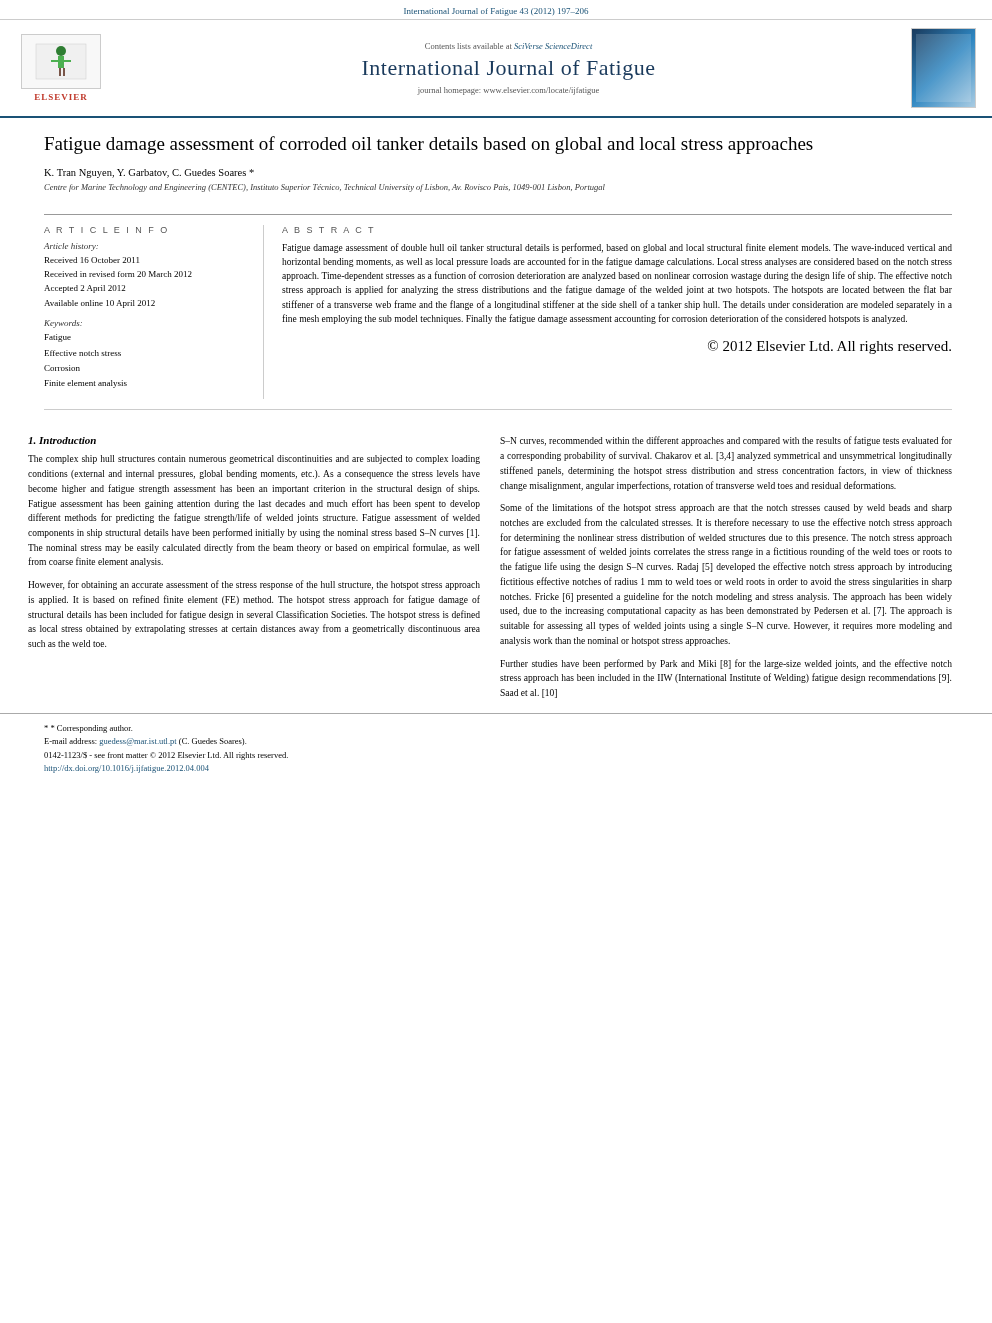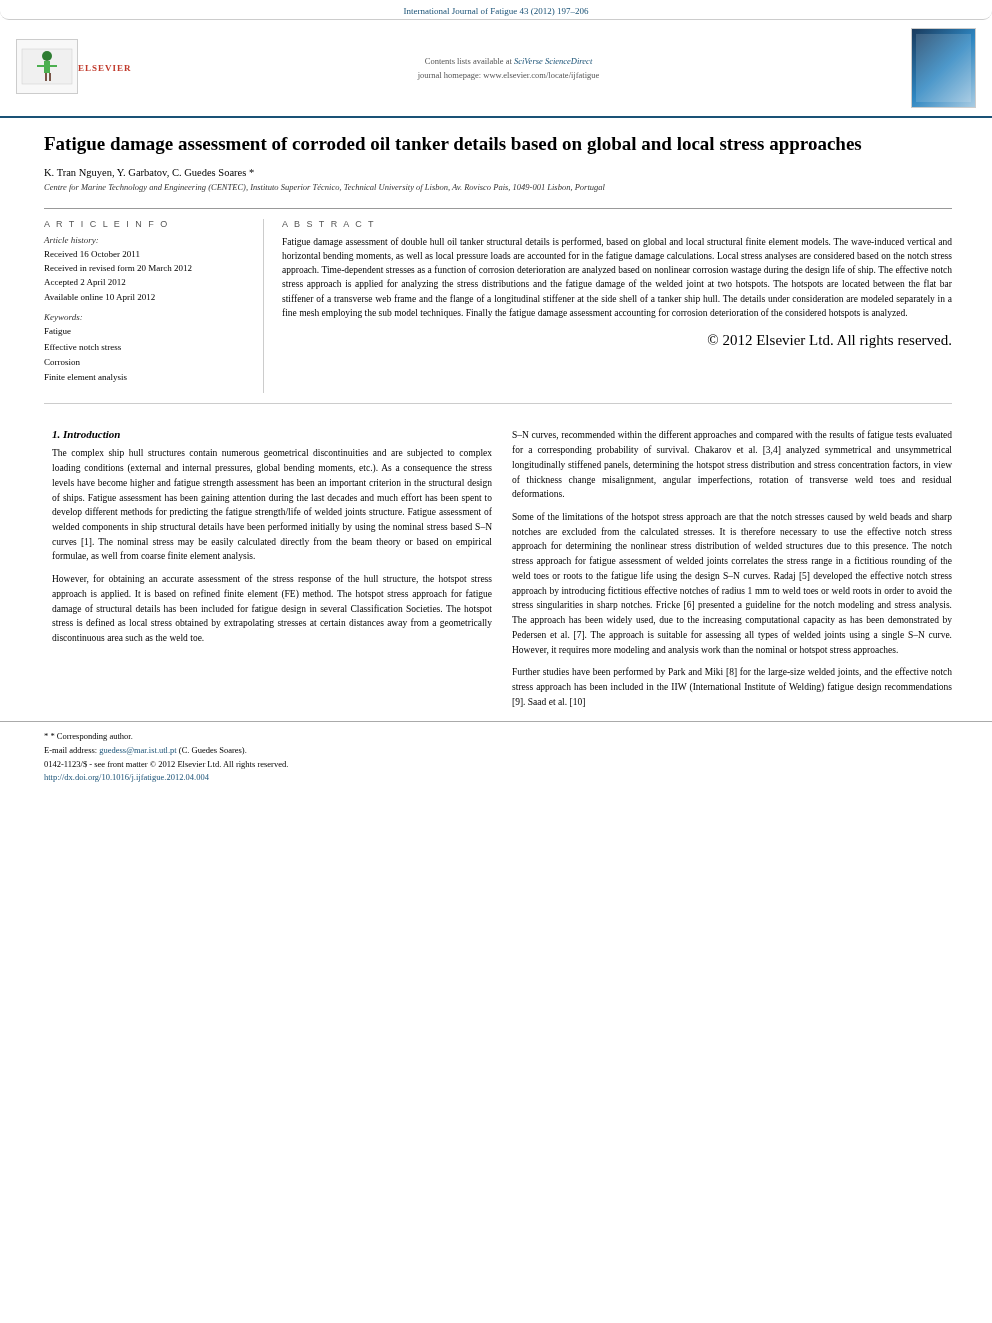--- a/index.html
+++ b/index.html
@@ -11,34 +11,33 @@
       width: 992px;
       min-height: 1323px;
     }
 
     .top-bar {
       text-align: center;
       padding: 6px 0 3px;
       font-size: 9px;
       color: #1a5276;
       border-bottom: 1px solid #ccc;
-      border-radius: 9px;
     }
 
     .journal-header {
       display: flex;
       align-items: center;
       padding: 8px 16px;
       border-bottom: 2px solid #1a5276;
     }
 
     .elsevier-logo {
       width: 90px;
       display: flex;
-      flex-direction: row;
+      flex-direction: column;
       align-items: center;
       font-size: 7px;
       color: #c0392b;
       flex-shrink: 0;
     }
 
     .elsevier-logo .logo-box {
       width: 80px;
       height: 55px;
       border: 1px solid #ccc;
@@ -111,39 +110,39 @@
       opacity: 0.15;
     }
 
     .paper-content {
       padding: 14px 40px 14px 44px;
     }
 
     .paper-title {
       font-size: 19px;
       font-family: 'Times New Roman', Times, serif;
-      font-weight: bold;
+      font-weight: normal;
       color: #000;
       line-height: 1.3;
       margin-bottom: 10px;
     }
 
     .authors {
       font-size: 10.5px;
       margin-bottom: 4px;
       color: #000;
     }
 
     .affiliation {
       font-size: 8.5px;
       font-style: italic;
       color: #333;
       margin-bottom: 10px;
       border-bottom: 1px solid #999;
-      padding-bottom: 16px;
+      padding-bottom: 22px;
     }
 
     .two-col {
       display: flex;
       gap: 0;
       margin-bottom: 10px;
     }
 
     .article-info {
       width: 220px;
@@ -205,21 +204,21 @@
 
     .divider {
       border: none;
       border-top: 1px solid #ccc;
       margin: 10px 0;
     }
 
     .body-two-col {
       display: flex;
       gap: 20px;
-      padding: 0 40px 0 52px;
+      padding: 0 40px 0 28px;
     }
 
     .body-left {
       flex: 1;
     }
 
     .body-right {
       flex: 1;
     }
 
@@ -280,20 +279,21 @@
       </svg>
     </div>
     <div class="elsevier-text">ELSEVIER</div>
   </div>
 
   <div class="journal-center">
     <div class="contents-line">
       <span>Contents lists available at</span>
       <span class="sciverse-link">SciVerse ScienceDirect</span>
     </div>
+    <div class="journal-title">International Journal of Fatigue</div>
     <div class="journal-homepage">journal homepage: www.elsevier.com/locate/ijfatigue</div>
   </div>
 
   <div class="journal-thumb">
     <div class="thumb-box">
       <div class="thumb-box-inner"></div>
     </div>
   </div>
 </div>
 

